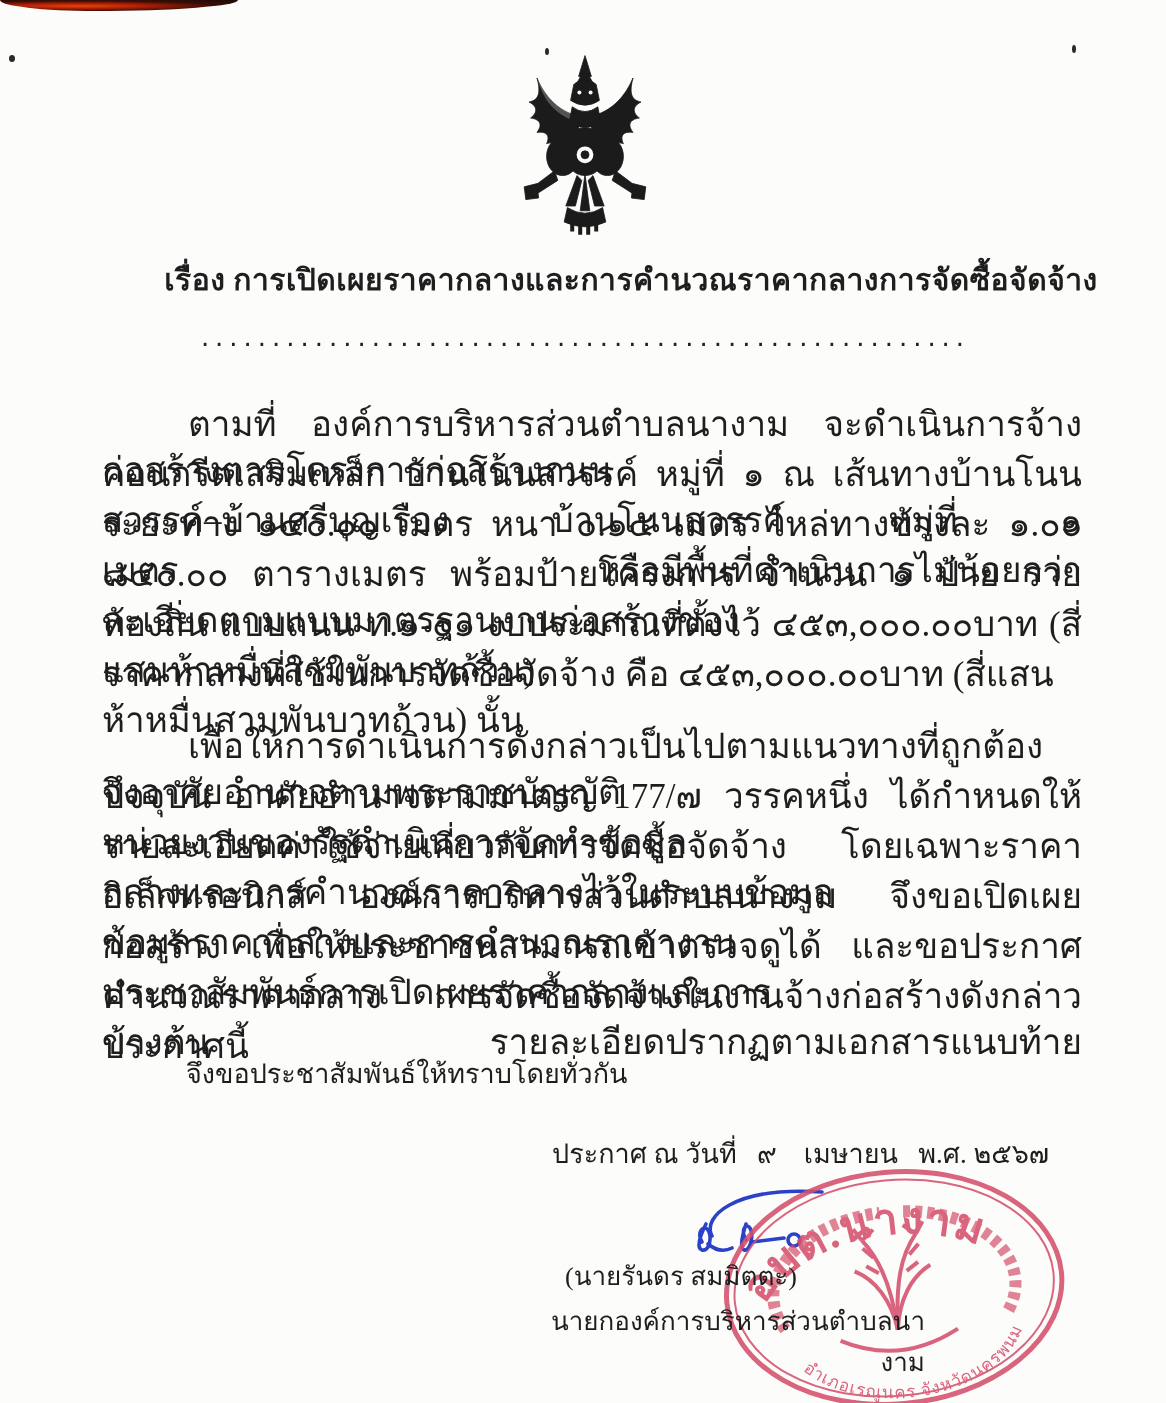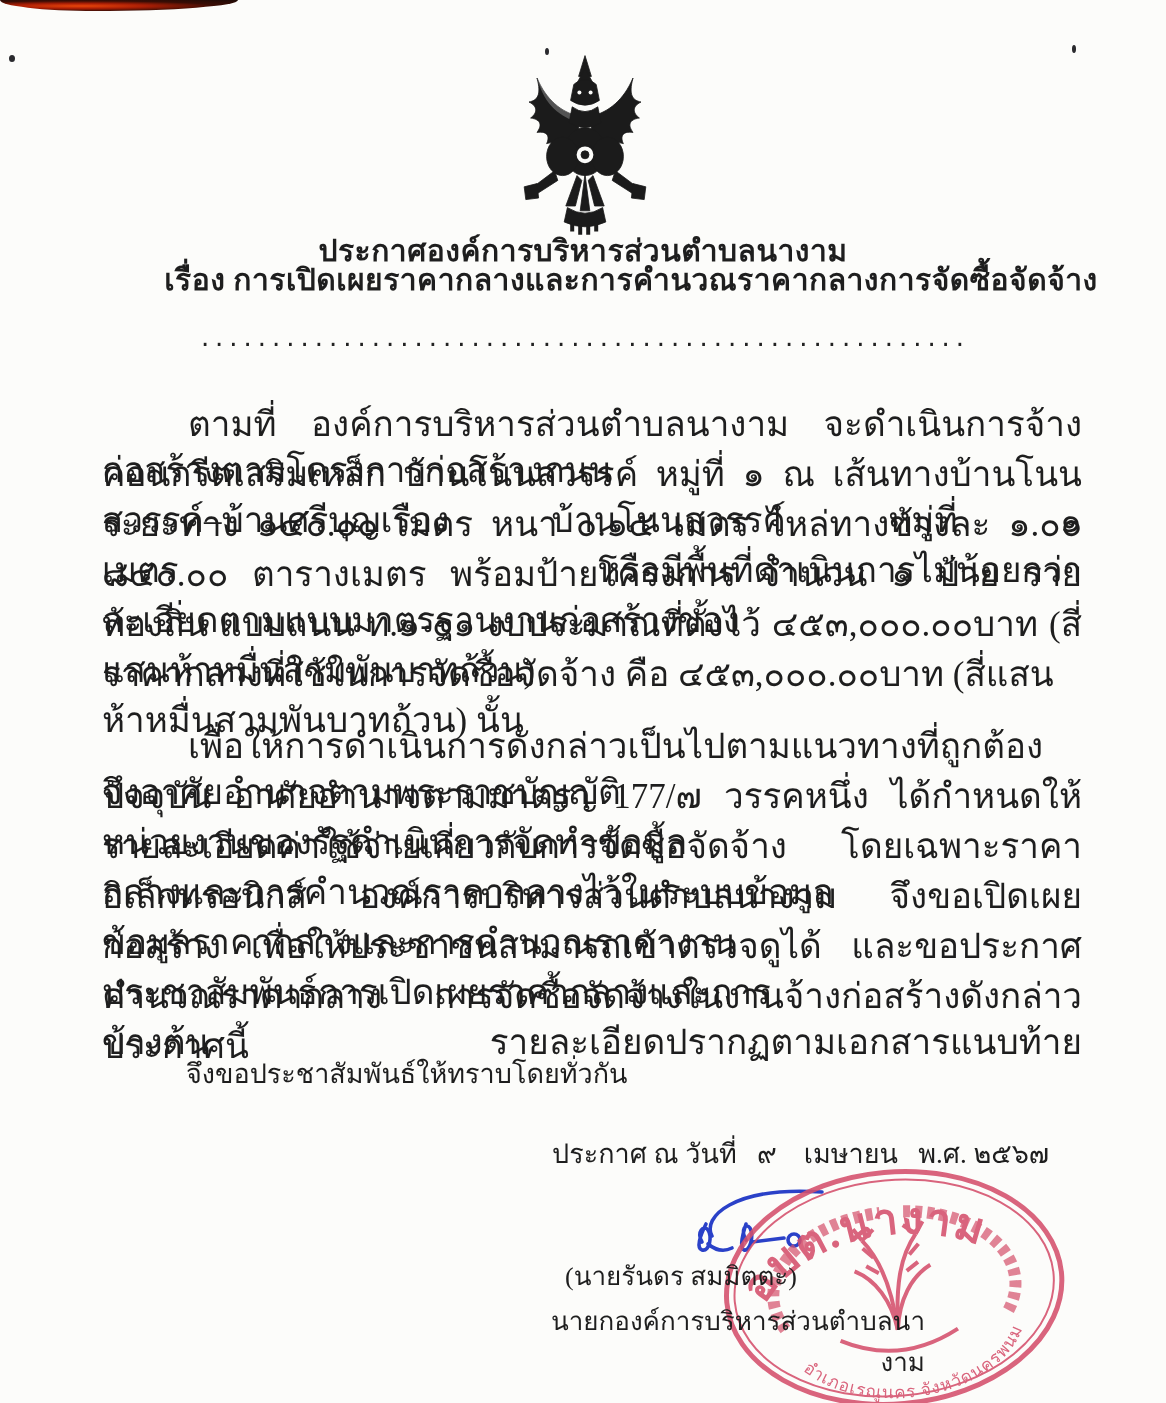--- a/index.html
+++ b/index.html
@@ -88,21 +88,20 @@
         <path d="M90 152 L76 190 L88 190 L96 158 Z"></path>
         <path d="M110 152 L124 190 L112 190 L104 158 Z"></path>
         <path d="M100 150 L94 196 L106 196 Z"></path>
 
         <path d="M78 192 Q100 206 122 192 L126 210 Q100 222 74 210 Z"></path>
         <path d="M84 210 L84 222 M94 214 L94 226 M104 214 L104 226 M114 210 L114 222" stroke-width="5" fill="none"></path>
       </g>
     </svg>
   </div>
 
-  <div class="title title1">ประกาศองค์การบริหารส่วนตำบลนางาม</div>
   <div class="title title2">เรื่อง  การเปิดเผยราคากลางและการคำนวณราคากลางการจัดซื้อจัดจ้าง</div>
   <div class="dots">......................................................</div>
 
   <div class="para p1">
       <div class="line fill indent">ตามที่  องค์การบริหารส่วนตำบลนางาม  จะดำเนินการจ้างก่อสร้างตามโครงการก่อสร้างถนน</div>
       <div class="line fill">คอนกรีตเสริมเหล็ก บ้านโนนสวรรค์ หมู่ที่ ๑ ณ เส้นทางบ้านโนนสวรรค์–บ้านศรีบุญเรือง บ้านโนนสวรรค์ หมู่ที่ ๑</div>
       <div class="line fill">ระยะทาง ๑๔๐.๐๐ เมตร หนา ๐.๑๕ เมตร ไหล่ทางข้างละ ๑.๐๐ เมตร หรือมีพื้นที่ดำเนินการไม่น้อยกว่า</div>
       <div class="line fill">๘๔๐.๐๐ ตารางเมตร พร้อมป้ายโครงการ จำนวน ๑ ป้าย รายละเอียดตามแบบมาตรฐานงานก่อสร้างของ</div>
       <div class="line fill">ท้องถิ่น แบบถนน ท.๑-๐๑ งบประมาณที่ตั้งไว้  ๔๕๓,๐๐๐.๐๐บาท (สี่แสนห้าหมื่นสามพันบาทถ้วน)</div>
       <div class="line">ราคากลางที่ใช้ในการจัดซื้อจัดจ้าง คือ ๔๕๓,๐๐๐.๐๐บาท (สี่แสนห้าหมื่นสามพันบาทถ้วน) นั้น</div>

